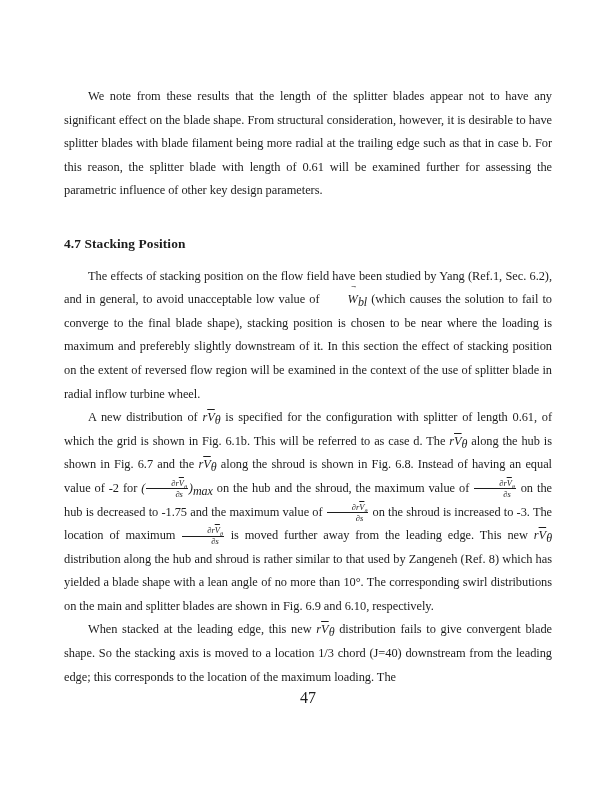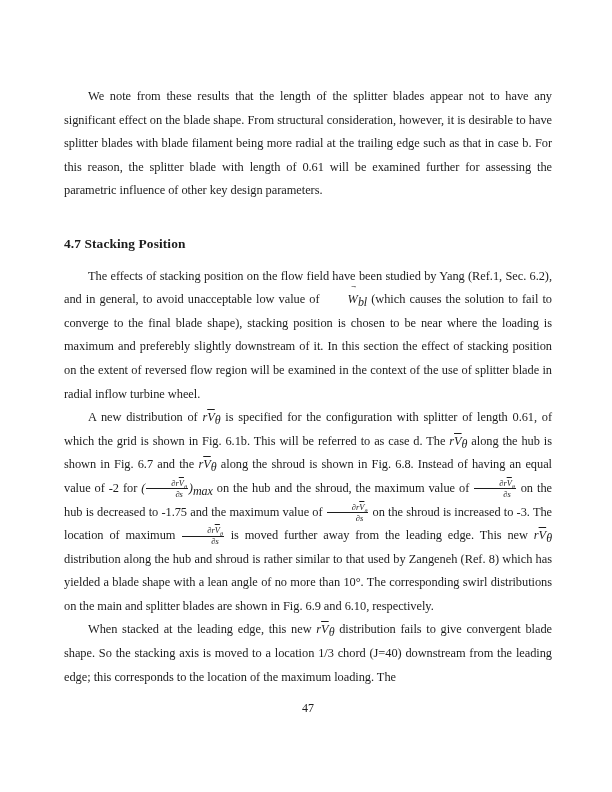--- a/index.html
+++ b/index.html
@@ -27,22 +27,21 @@
   .para.indent{ text-indent:24px; }
   .heading{
     font-weight:bold;
     font-size:13.4px;
     line-height:23.6px;
     letter-spacing:0.1px;
     margin:29px 0 9px 0;
   }
   .pageno{
     text-align:center;
-    font-size:12px;
-    margin-top:12px;
+    font-size:16px;
   }
   
   .m{ font-style:italic; white-space:nowrap; }
   .bar{ text-decoration:overline; }
   .m sub{ font-size:12px; line-height:0; }
   .vec{ position:relative; display:inline-block; }
   .vec .arr{
     position:absolute; left:2.5px; top:-6.5px;
     font-size:7.5px; font-style:normal; line-height:1;
   }

